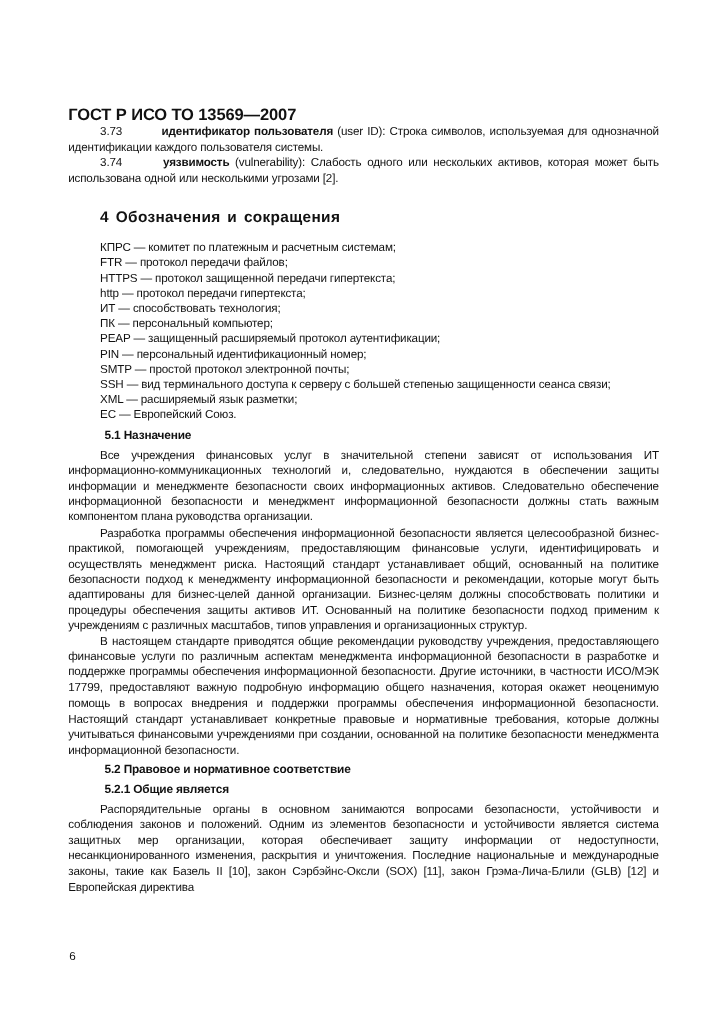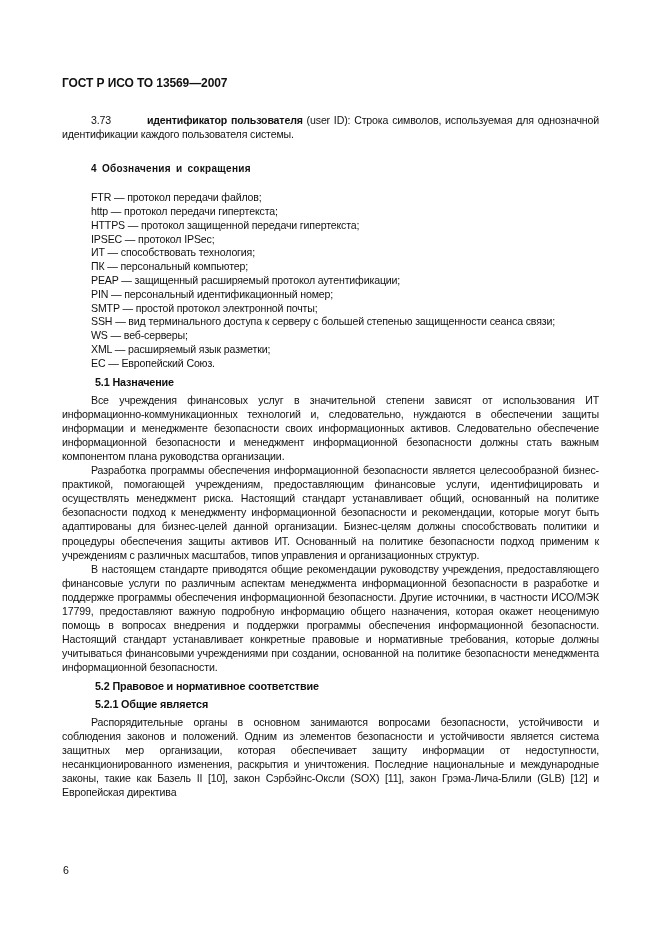--- a/index.html
+++ b/index.html
@@ -16,24 +16,24 @@
       color: #111111;
     }
     .page {
       position: absolute;
       left: 62px;
       top: 0;
       width: 537px;
     }
     .doc-code {
       position: absolute;
-      top: 76px;
+      top: 96px;
       left: 0;
       font-weight: bold;
-      font-size: 12px;
+      font-size: 15px;
       letter-spacing: -0.1px;
     }
     .content {
       position: absolute;
       top: 113px;
       left: 0;
       width: 537px;
       font-size: 10.6px;
       line-height: 14.1px;
       letter-spacing: -0.15px;
@@ -41,21 +41,21 @@
     .para {
       margin: 0;
       text-align: justify;
       text-indent: 29px;
     }
     .para b { font-weight: bold; margin-left: 32px; }
     .h1 {
       margin: 0;
       padding-left: 29px;
       font-weight: bold;
-      font-size: 10px;
+      font-size: 14px;
       letter-spacing: 0.3px;
       word-spacing: 2px;
     }
     .h1.sec4 { margin-top: 20px; margin-bottom: 14px; line-height: 16px; }
     .h1.sec5 { margin-top: 13px; margin-bottom: 12px; line-height: 16px; }
     .h2 {
       margin: 4px;
       padding-left: 29px;
       font-weight: bold;
       font-size: 10.8px;
@@ -81,35 +81,35 @@
 <body>
 
 <div class="page">
 
   <div class="doc-code">ГОСТ Р ИСО ТО 13569—2007</div>
 
   <div class="content">
 
     <p class="para"><span>3.73</span> <b>идентификатор пользователя</b><span> (user ID): Строка символов, используемая для однозначной идентификации каждого пользователя системы.</span></p>
 
+    <p class="para"><span>3.74</span> <b>уязвимость</b><span> (vulnerability): Слабость одного или нескольких активов, которая может быть использована одной или несколькими угрозами [2].</span></p>
 
     <h2 class="h1 sec4">4 Обозначения и сокращения</h2>
 
     <ul class="list">
+      <li>КПРС — комитет по платежным и расчетным системам;</li>
       <li>FTR — протокол передачи файлов;</li>
+      <li>HTTPS — протокол защищенной передачи гипертекста;</li>
       <li>http — протокол передачи гипертекста;</li>
-      <li>HTTPS — протокол защищенной передачи гипертекста;</li>
-      <li>IPSEC — протокол IPSec;</li>
       <li>ИТ — способствовать технология;</li>
       <li>ПК — персональный компьютер;</li>
       <li>PEAP — защищенный расширяемый протокол аутентификации;</li>
       <li>PIN — персональный идентификационный номер;</li>
       <li>SMTP — простой протокол электронной почты;</li>
       <li>SSH — вид терминального доступа к серверу с большей степенью защищенности сеанса связи;</li>
-      <li>WS — веб-серверы;</li>
       <li>XML — расширяемый язык разметки;</li>
       <li>ЕС — Европейский Союз.</li>
     </ul>
 
 
     <h3 class="h2">5.1 Назначение</h3>
     <p class="para">Все учреждения финансовых услуг в значительной степени зависят от использования ИТ информационно-коммуникационных технологий и, следовательно, нуждаются в обеспечении защиты информации и менеджменте безопасности своих информационных активов. Следовательно обеспечение информационной безопасности и менеджмент информационной безопасности должны стать важным компонентом плана руководства организации.</p>
     <p class="para">Разработка программы обеспечения информационной безопасности является целесообразной бизнес-практикой, помогающей учреждениям, предоставляющим финансовые услуги, идентифицировать и осуществлять менеджмент риска. Настоящий стандарт устанавливает общий, основанный на политике безопасности подход к менеджменту информационной безопасности и рекомендации, которые могут быть адаптированы для бизнес-целей данной организации. Бизнес-целям должны способствовать политики и процедуры обеспечения защиты активов ИТ. Основанный на политике безопасности подход применим к учреждениям с различных масштабов, типов управления и организационных структур.</p>
     <p class="para">В настоящем стандарте приводятся общие рекомендации руководству учреждения, предоставляющего финансовые услуги по различным аспектам менеджмента информационной безопасности в разработке и поддержке программы обеспечения информационной безопасности. Другие источники, в частности ИСО/МЭК 17799, предоставляют важную подробную информацию общего назначения, которая окажет неоценимую помощь в вопросах внедрения и поддержки программы обеспечения информационной безопасности. Настоящий стандарт устанавливает конкретные правовые и нормативные требования, которые должны учитываться финансовыми учреждениями при создании, основанной на политике безопасности менеджмента информационной безопасности.</p>
 

